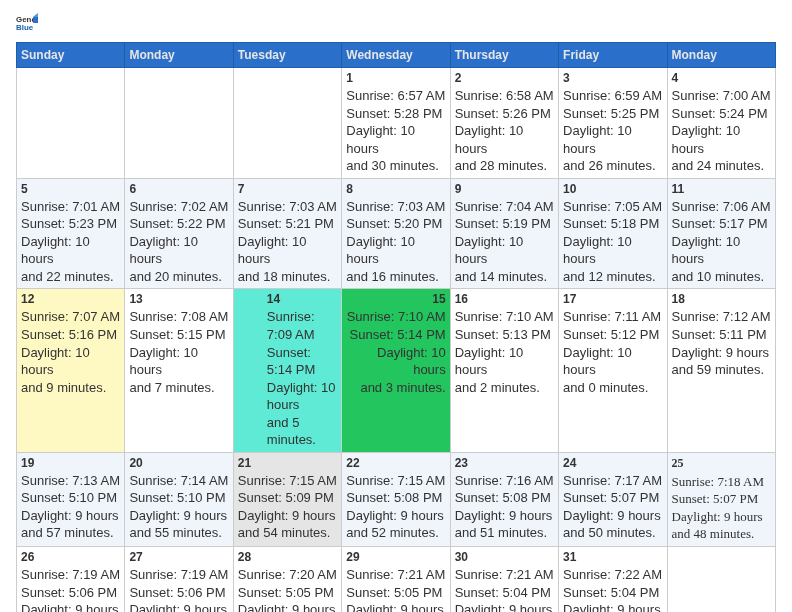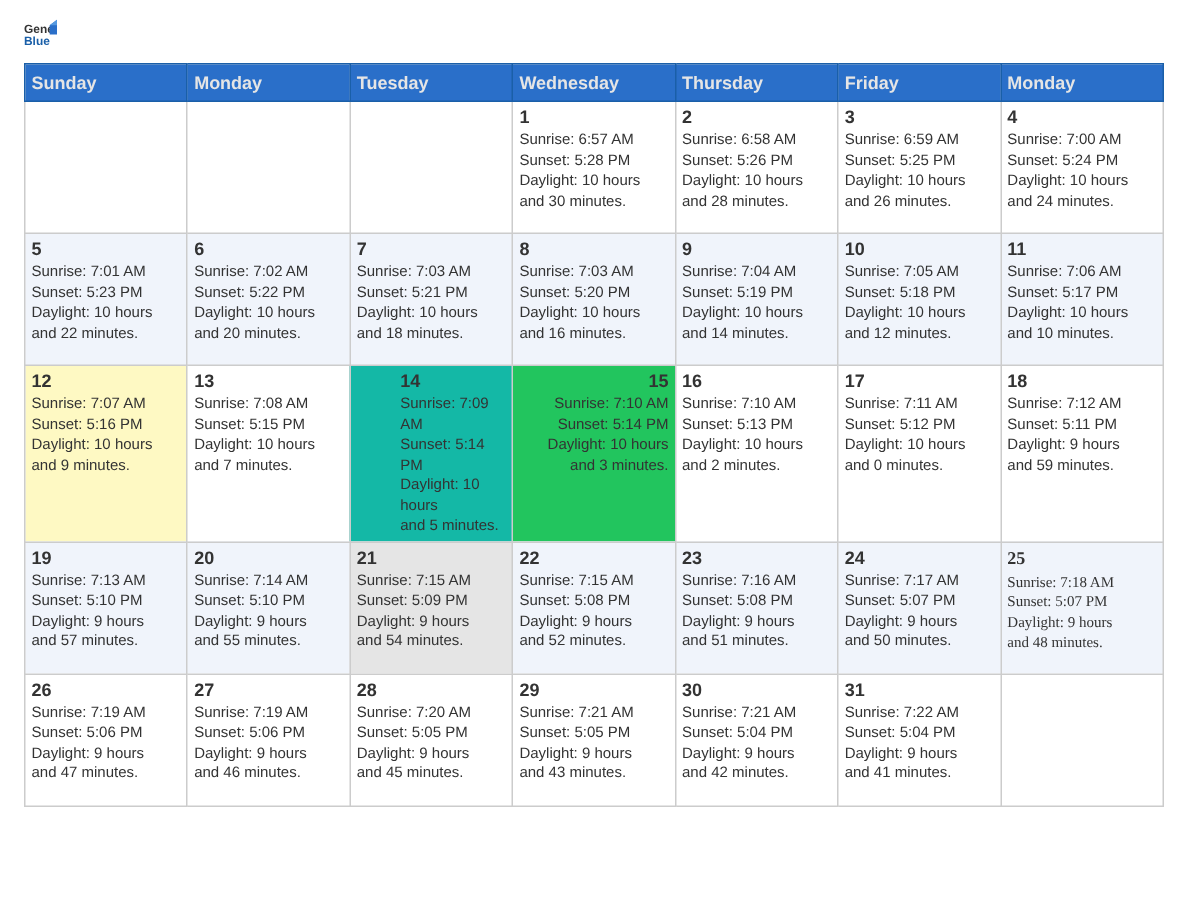--- a/index.html
+++ b/index.html
@@ -83,21 +83,21 @@
       background: #fff;
     }
     .day-num {
       font-size: 12px;
       font-weight: bold;
       color: #333;
       display: block;
       margin-bottom: 2px;
     }
     .day-info {
-      font-size: 10px;
+      font-size: 13px;
       color: #333;
       line-height: 1.35;
     }
     .empty {
       background: #fff !important;
     }
   </style>
 </head>
 <body>
 
@@ -189,21 +189,21 @@
         </tr>
         <tr>
           <td style="background: #fef9c3;">
             <span class="day-num">12</span>
             <div class="day-info">Sunrise: 7:07 AM<br>Sunset: 5:16 PM<br>Daylight: 10 hours<br>and 9 minutes.</div>
           </td>
           <td style="background: rgb(255, 255, 255);">
             <span class="day-num">13</span>
             <div class="day-info">Sunrise: 7:08 AM<br>Sunset: 5:15 PM<br>Daylight: 10 hours<br>and 7 minutes.</div>
           </td>
-          <td style="background: #14b8a6; padding-left: 33px;">
+          <td style="background: #5eead4; padding-left: 33px;">
             <span class="day-num">14</span>
             <div class="day-info">Sunrise: 7:09 AM<br>Sunset: 5:14 PM<br>Daylight: 10 hours<br>and 5 minutes.</div>
           </td>
           <td style="background: #22c55e; text-align: right;">
             <span class="day-num">15</span>
             <div class="day-info">Sunrise: 7:10 AM<br>Sunset: 5:14 PM<br>Daylight: 10 hours<br>and 3 minutes.</div>
           </td>
           <td style="background: rgb(255, 255, 255);">
             <span class="day-num">16</span>
             <div class="day-info">Sunrise: 7:10 AM<br>Sunset: 5:13 PM<br>Daylight: 10 hours<br>and 2 minutes.</div>

